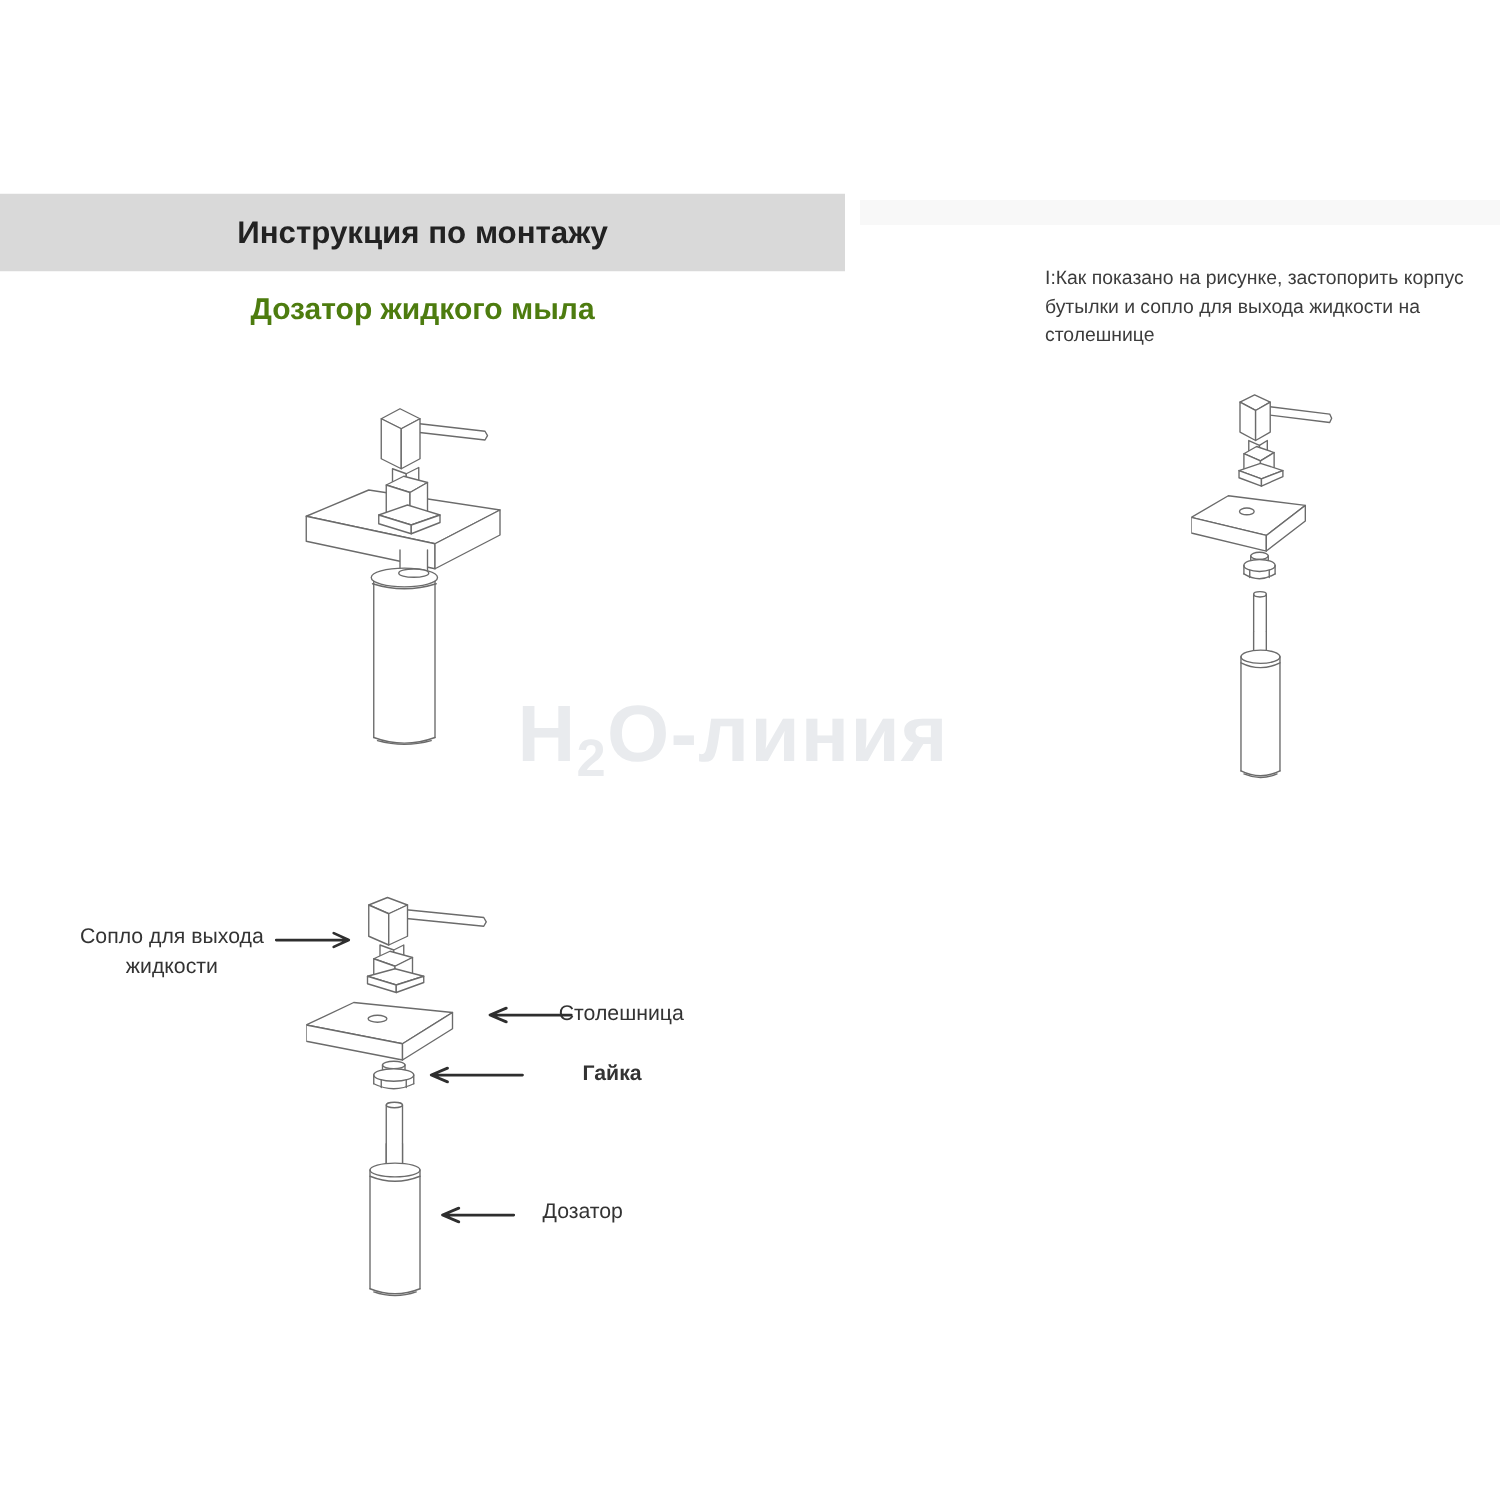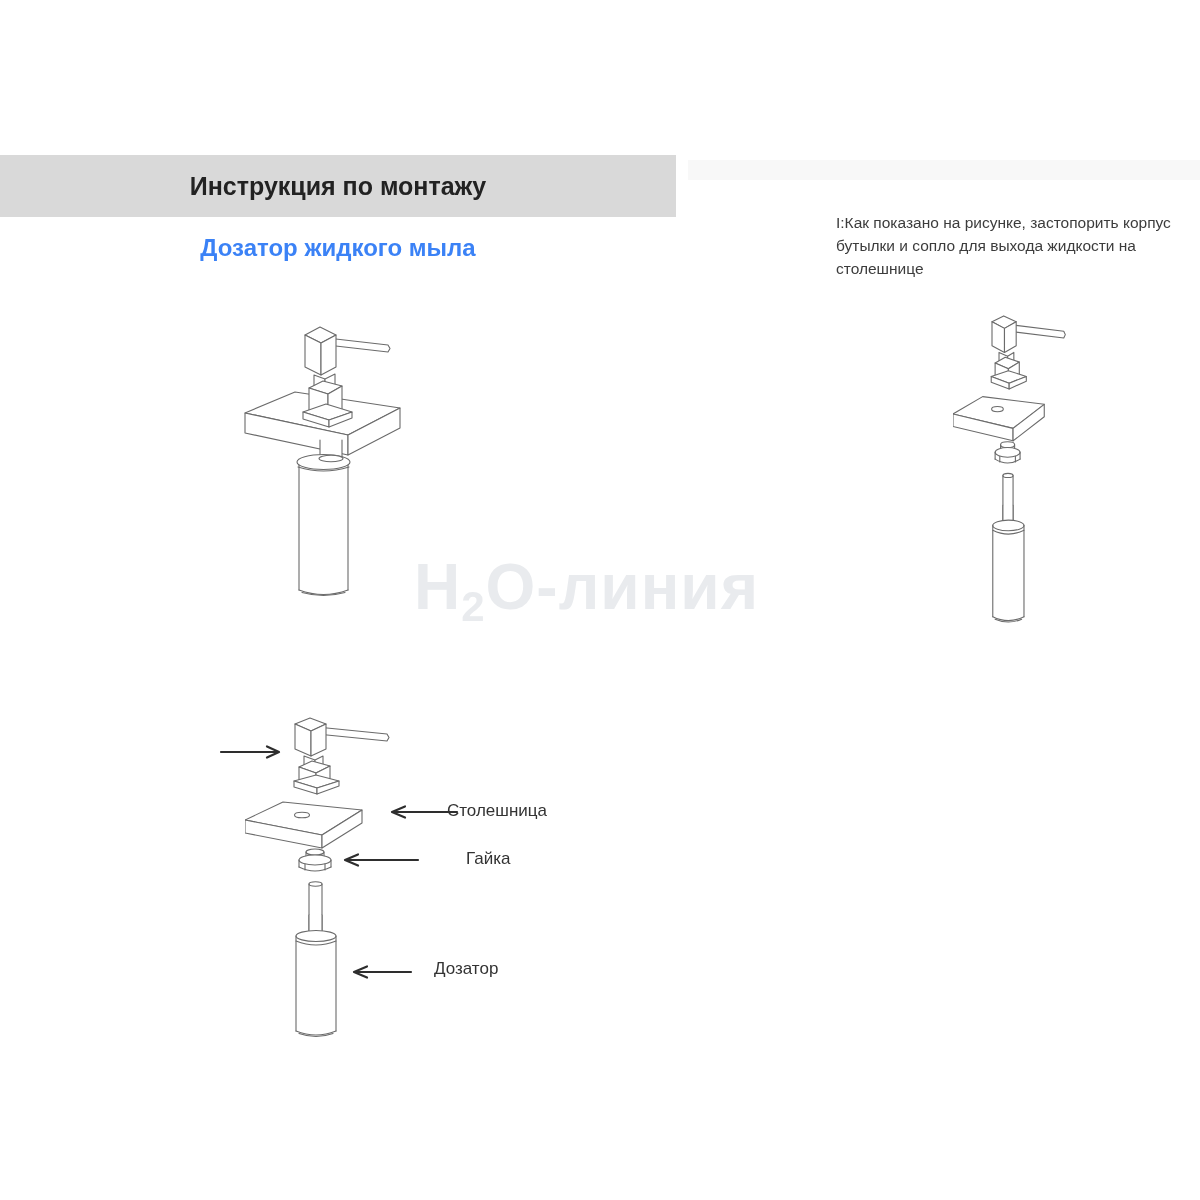--- a/index.html
+++ b/index.html
@@ -3,28 +3,28 @@
 <meta charset="utf-8">
 <style>
   html,body{margin:0;padding:0;background:#ffffff;}
   #page{position:relative;width:1200px;height:1200px;background:#ffffff;overflow:hidden;
         font-family:"Liberation Sans",sans-serif;color:#303030;padding-left:16px;}
   .abs{position:absolute;}
   #title-bar{left:0;top:155px;width:676px;height:62px;background:#d9d9d9;
              display:flex;align-items:center;justify-content:center;}
   #title-bar .t{font-size:25px;font-weight:700;color:#222;}
   #faint-strip{left:688px;top:160px;width:512px;height:20px;background:#f8f8f8;}
-  #subtitle{left:0;top:234px;width:676px;text-align:center;font-size:24px;font-weight:600;color:#3b82f6;}
+  #subtitle{left:0;top:234px;width:676px;text-align:center;font-size:24px;font-weight:600;color:#4d7c0f;}
   #note{left:836px;top:211px;width:380px;font-size:15.5px;line-height:23px;color:#3c3c3c;white-space:pre-line;}
   #watermark{left:414px;top:550px;font-size:64px;font-weight:700;color:#e9ebee;letter-spacing:1px;white-space:nowrap;}
   #watermark .sub{font-size:42px;position:relative;top:12px;}
   .part-label{font-size:17px;color:#333;white-space:pre-line;}
   #nozzle-label{left:55px;top:737px;width:165px;text-align:center;line-height:24px;}
   #countertop-label{left:447px;top:801px;}
-  #nut-label{left:466px;top:849px;}
+  #nut-label{left:466px;top:849px;font-weight:bold;}
   #bottle-label{left:434px;top:959px;}
   svg .ln{fill:#ffffff;stroke:#6b6b6b;stroke-width:1.1;stroke-linejoin:round;vector-effect:non-scaling-stroke;}
   svg .ln-open{fill:none;stroke:#6b6b6b;stroke-width:1.1;stroke-linejoin:round;stroke-linecap:round;vector-effect:non-scaling-stroke;}
   svg .ln-fill{fill:#ffffff;stroke:none;}
   svg .arrow{fill:none;stroke:#2e2e2e;stroke-width:2.2;stroke-linecap:round;stroke-linejoin:round;}
 </style>
 </head>
 <body>
 
 <div id="page">
@@ -125,20 +125,22 @@
   </svg>
 
   <svg class="abs" style="left:245px;top:715px" width="150" height="335" viewBox="0 0 150 335">
     <use href="#g-exploded"></use>
   </svg>
 
   <svg class="abs" style="left:953px;top:313px" width="117" height="322" viewBox="0 0 150 335" preserveAspectRatio="none">
     <use href="#g-exploded"></use>
   </svg>
 
+  <div class="abs part-label" id="nozzle-label">Сопло для выхода
+жидкости</div>
   <svg class="abs" style="left:219px;top:745px" width="68" height="14">
     <path class="arrow" d="M2,7 L58,7 M48,1.5 L60,7 L48,12.5"></path>
   </svg>
 
   <div class="abs part-label" id="countertop-label">Столешница</div>
   <svg class="abs" style="left:387px;top:805px" width="72" height="14">
     <path class="arrow" d="M70,7 L8,7 M18,1.5 L5,7 L18,12.5"></path>
   </svg>
 
   <div class="abs part-label" id="nut-label">Гайка</div>

